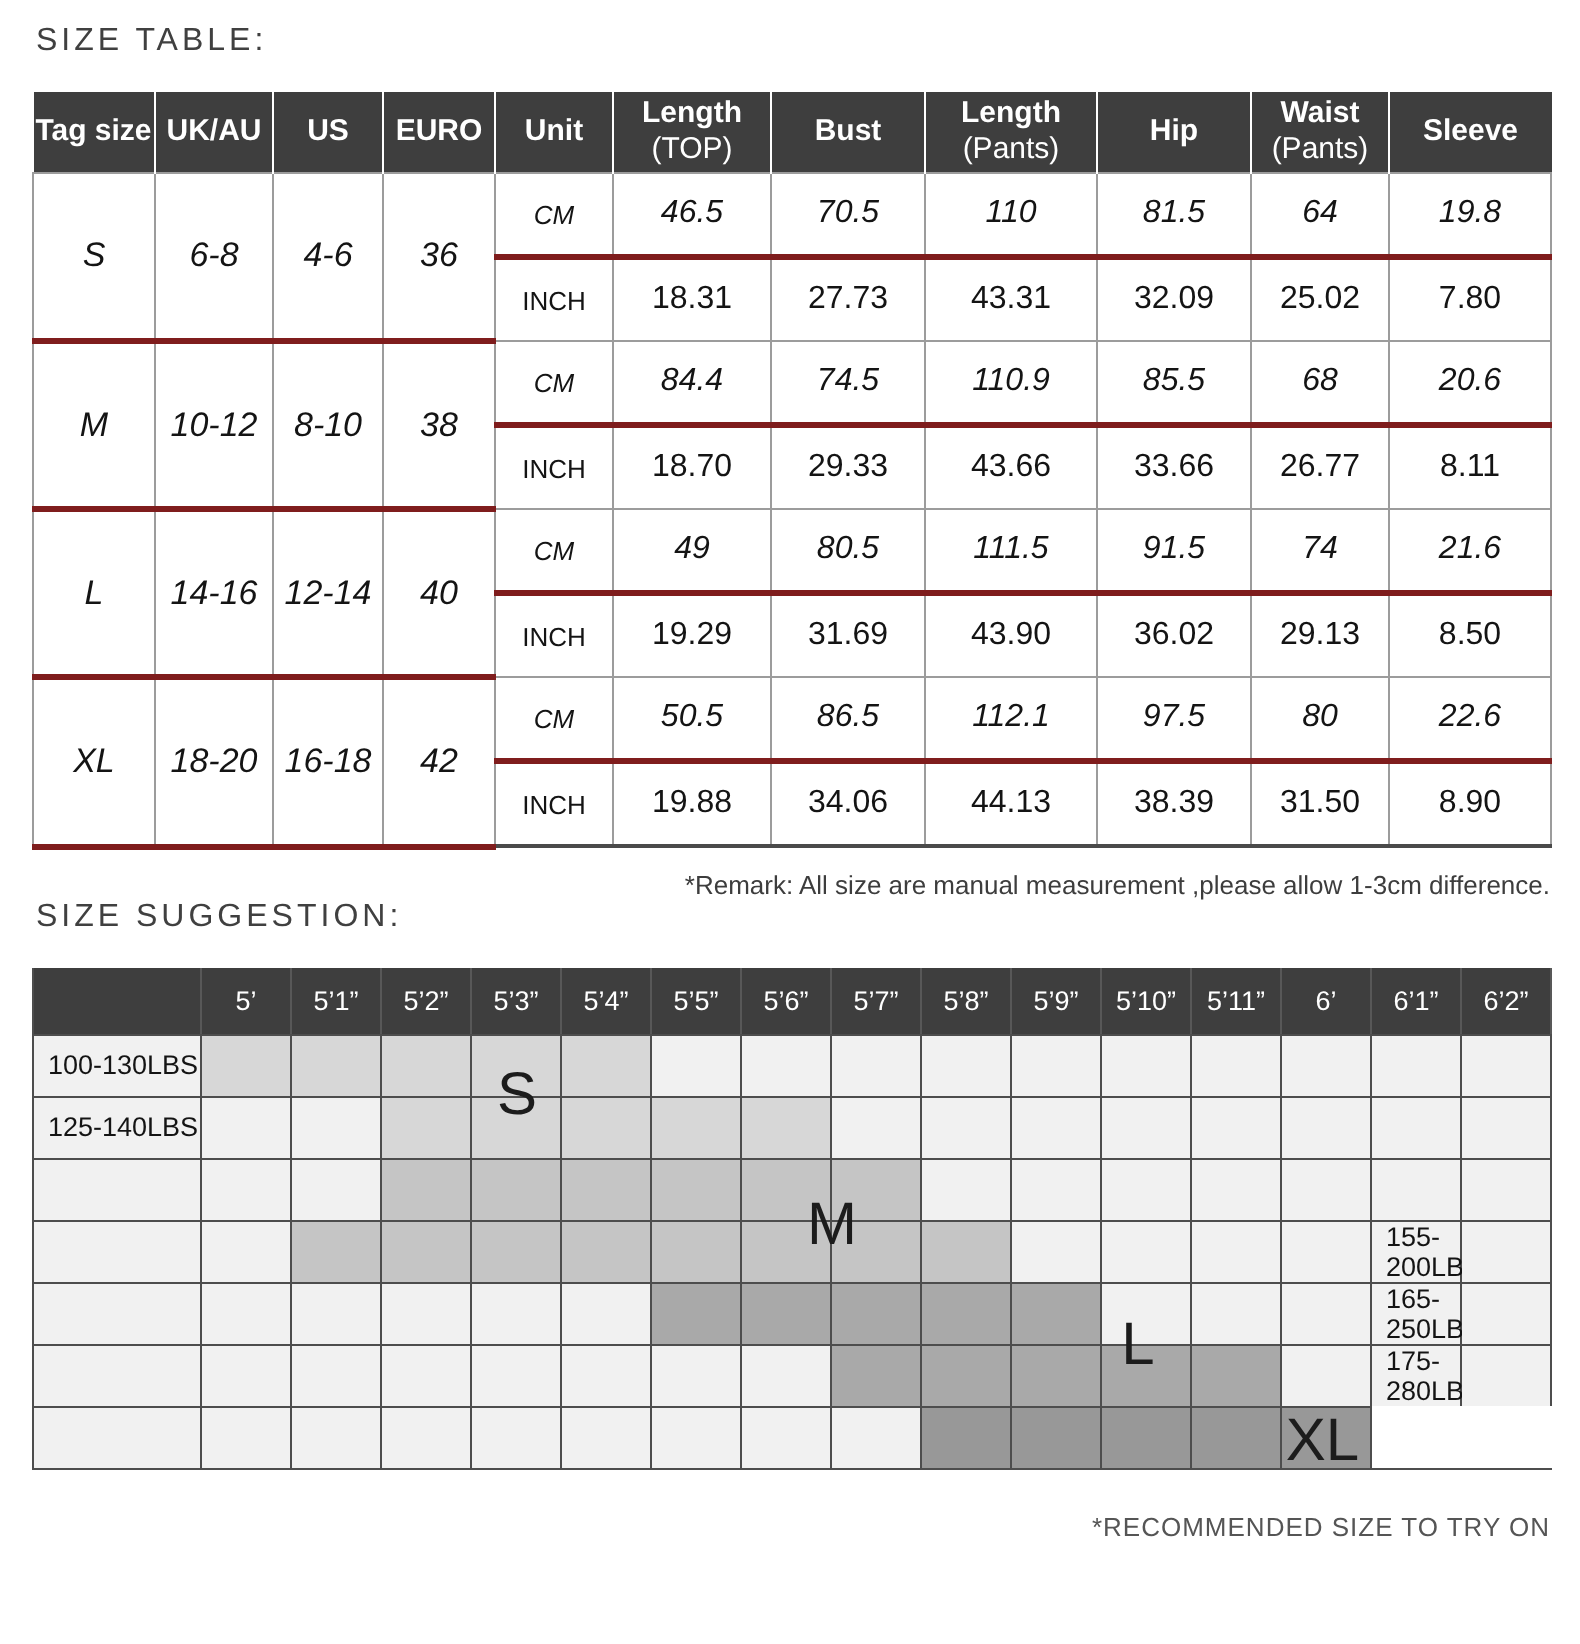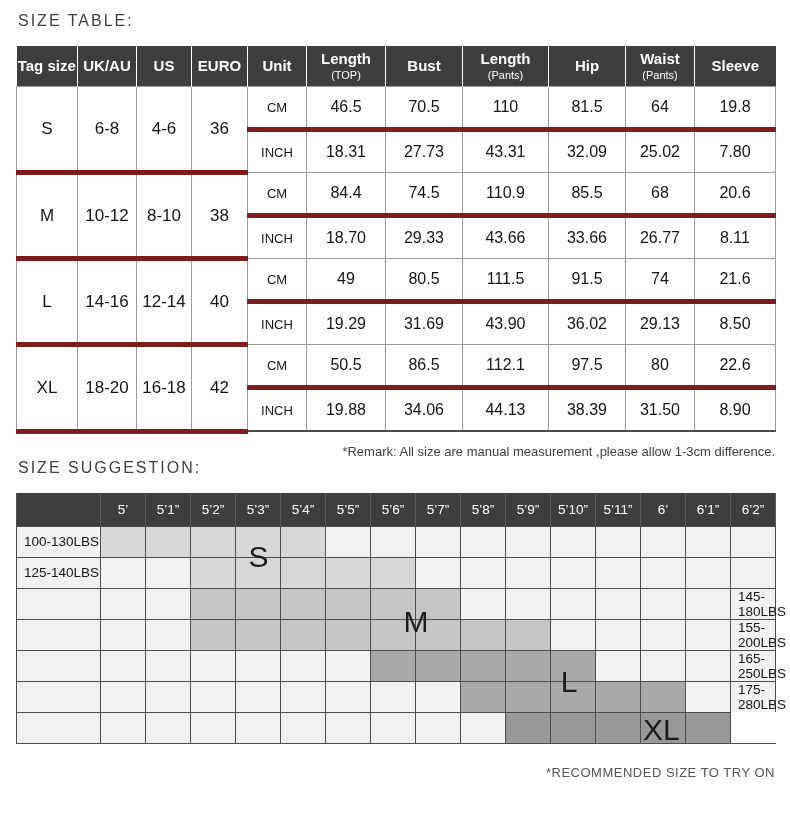--- a/index.html
+++ b/index.html
@@ -30,34 +30,34 @@
     font-size: 15px;
     font-weight: 600;
     height: 40px;
     padding: 0 1px;
     border-left: 1px solid #ffffff;
     vertical-align: middle;
     text-align: center;
   }
   .size-table th:first-child { border-left: none; }
   .size-table th .hl { line-height: 1.1; }
-  .size-table th .hs { font-size: 11px; font-weight: 400; line-height: 1.1; margin-top: 1px; }
+  .size-table th .hs { font-size: 15px; font-weight: 400; line-height: 1.1; margin-top: 1px; }
   .size-table td {
     border: 1px solid #9c9c9c;
     text-align: center;
     vertical-align: middle;
     height: 38px;
     font-size: 16px;
     color: #141414;
     background: #ffffff;
   }
   .size-table td.tag-cell  { font-size: 17px; }
   .size-table td.num-cell  { font-size: 17px; }
   .size-table td.unit-cell { font-size: 13px; }
-  .size-table tr.cm-row td { border-bottom: 5px solid #7f1d1d; }
+  .size-table tr.cm-row td { border-bottom: 3px solid #7f1d1d; font-style: italic; }
   .size-table tr.inch-row td { border-top: none; }
   .size-table tbody tr:last-child td { border-bottom: 2px solid #4a4a4a; }
 
   .remark {
     width: 759px;
     text-align: right;
     font-size: 13px;
     color: #3d3d3d;
     margin-top: 10px;
   }
@@ -329,21 +329,20 @@
       <div class="g-cell" style="background: rgb(197, 197, 197);"></div>
       <div class="g-cell" style="background: rgb(197, 197, 197);"></div>
       <div class="g-cell" style="background: rgb(197, 197, 197);"></div>
       <div class="g-cell" style="background: rgb(197, 197, 197);"></div>
       <div class="g-cell"></div>
       <div class="g-cell"></div>
       <div class="g-cell"></div>
       <div class="g-cell"></div>
       <div class="g-cell"></div>
       <div class="g-cell"></div>
-      <div class="g-label">145-180LBS</div>
       <div class="g-cell"></div>
       <div class="g-cell"></div>
       <div class="g-cell"></div>
       <div class="g-cell" style="background: rgb(197, 197, 197);"></div>
       <div class="g-cell" style="background: rgb(197, 197, 197);"></div>
       <div class="g-cell" style="background: rgb(197, 197, 197);"></div>
       <div class="g-cell" style="background: rgb(197, 197, 197);"></div>
       <div class="g-cell" style="background: rgb(197, 197, 197);"></div>
       <div class="g-cell" style="background: rgb(197, 197, 197);"></div>
       <div class="g-cell" style="background: rgb(197, 197, 197);"></div>

